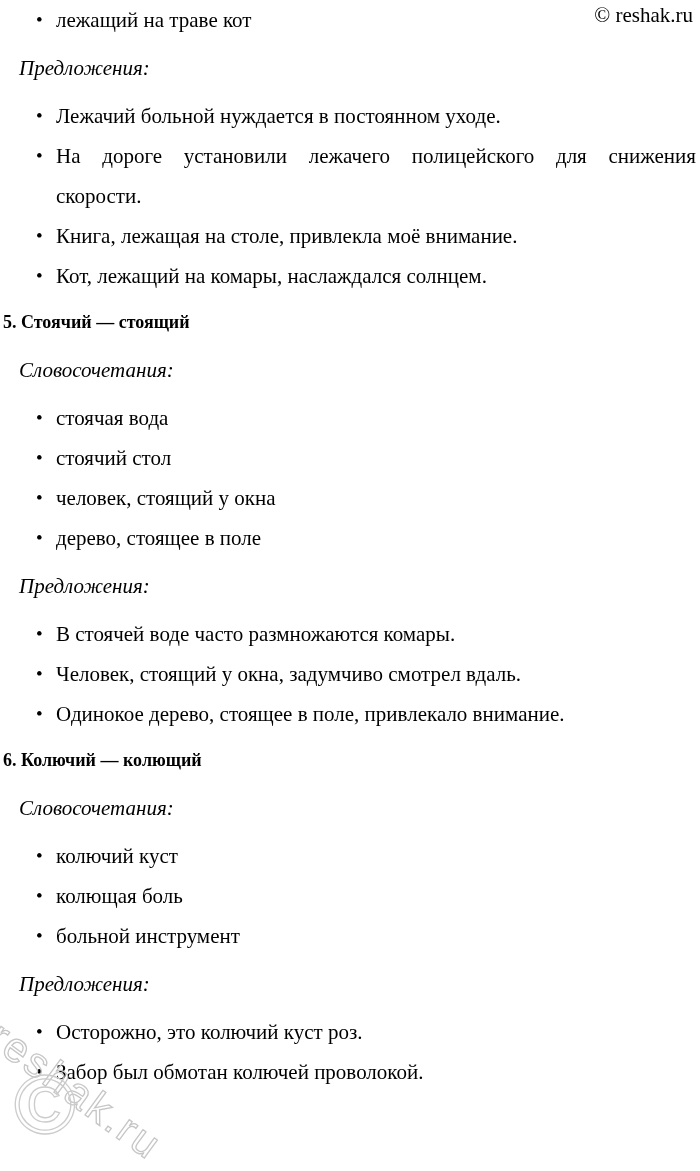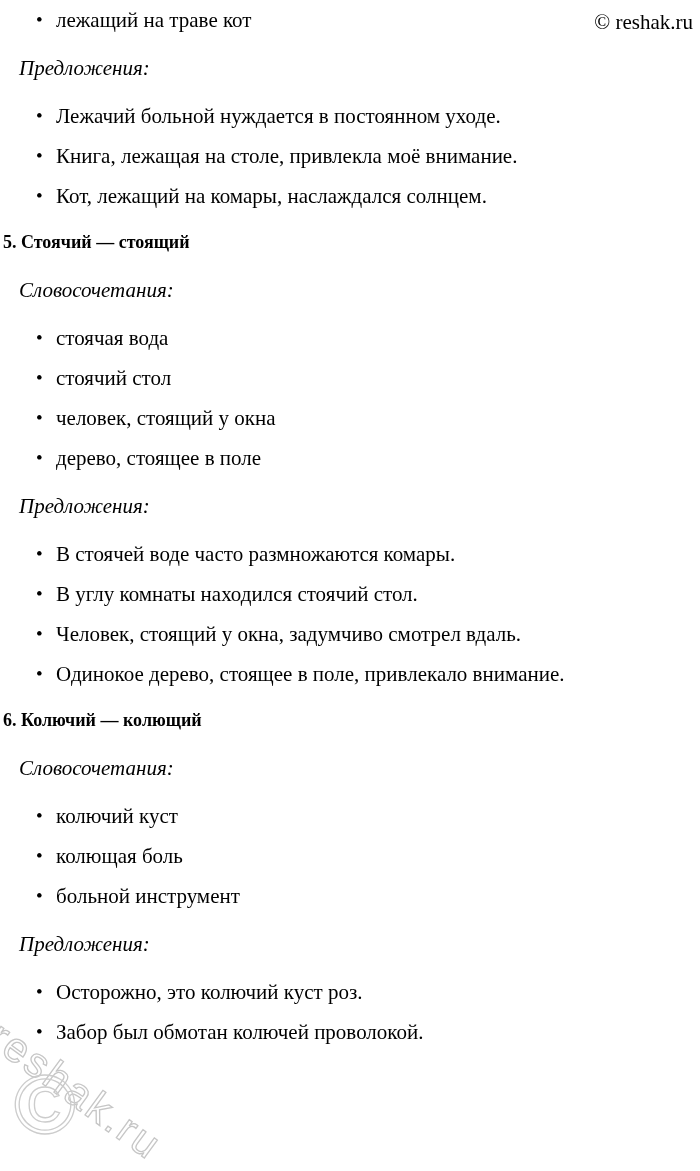--- a/index.html
+++ b/index.html
@@ -15,21 +15,21 @@
     overflow: hidden;
   }
   .doc {
     position: relative;
     z-index: 1;
     padding: 0 3px 0 3px;
   }
   
   .copyright-header {
     position: absolute;
-    top: 10px;
+    top: 3px;
     right: 7px;
     font-size: 21px;
     color: #000;
     z-index: 1;
     white-space: nowrap;
   }
   
   ul.blist {
     list-style: none;
     margin: 0;
@@ -103,40 +103,40 @@
 <div class="doc">
 
   <ul class="blist">
     <li>лежащий на траве кот</li>
   </ul>
 
   <p class="group-label">Предложения:</p>
 
   <ul class="blist">
     <li>Лежачий больной нуждается в постоянном уходе.</li>
+    <li class="wrap-justify">На дороге установили лежачего полицейского для снижения скорости.</li>
     <li>Книга, лежащая на столе, привлекла моё внимание.</li>
     <li>Кот, лежащий на комары, наслаждался солнцем.</li>
   </ul>
 
   <h2 class="section-heading">5. Стоячий — стоящий</h2>
 
   <p class="group-label">Словосочетания:</p>
 
   <ul class="blist">
     <li>стоячая вода</li>
     <li>стоячий стол</li>
     <li>человек, стоящий у окна</li>
     <li>дерево, стоящее в поле</li>
   </ul>
 
   <p class="group-label">Предложения:</p>
 
   <ul class="blist">
     <li>В стоячей воде часто размножаются комары.</li>
-    <li>В углу комнаты находился стоячий стол.</li>
     <li>Человек, стоящий у окна, задумчиво смотрел вдаль.</li>
     <li>Одинокое дерево, стоящее в поле, привлекало внимание.</li>
   </ul>
 
   <h2 class="section-heading">6. Колючий — колющий</h2>
 
   <p class="group-label">Словосочетания:</p>
 
   <ul class="blist">
     <li>колючий куст</li>

